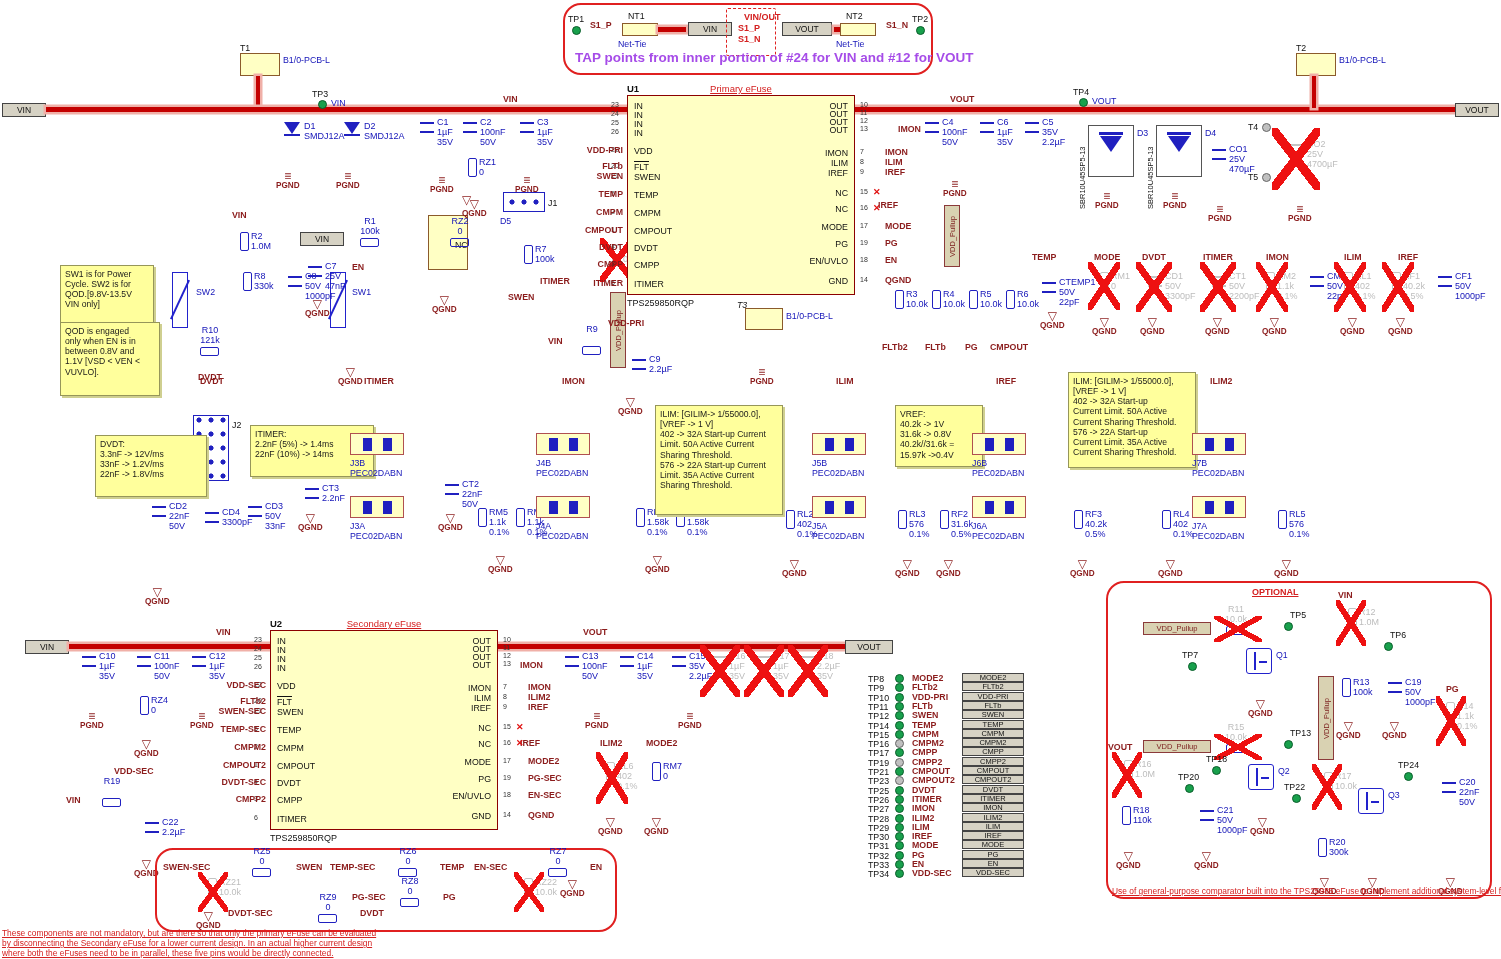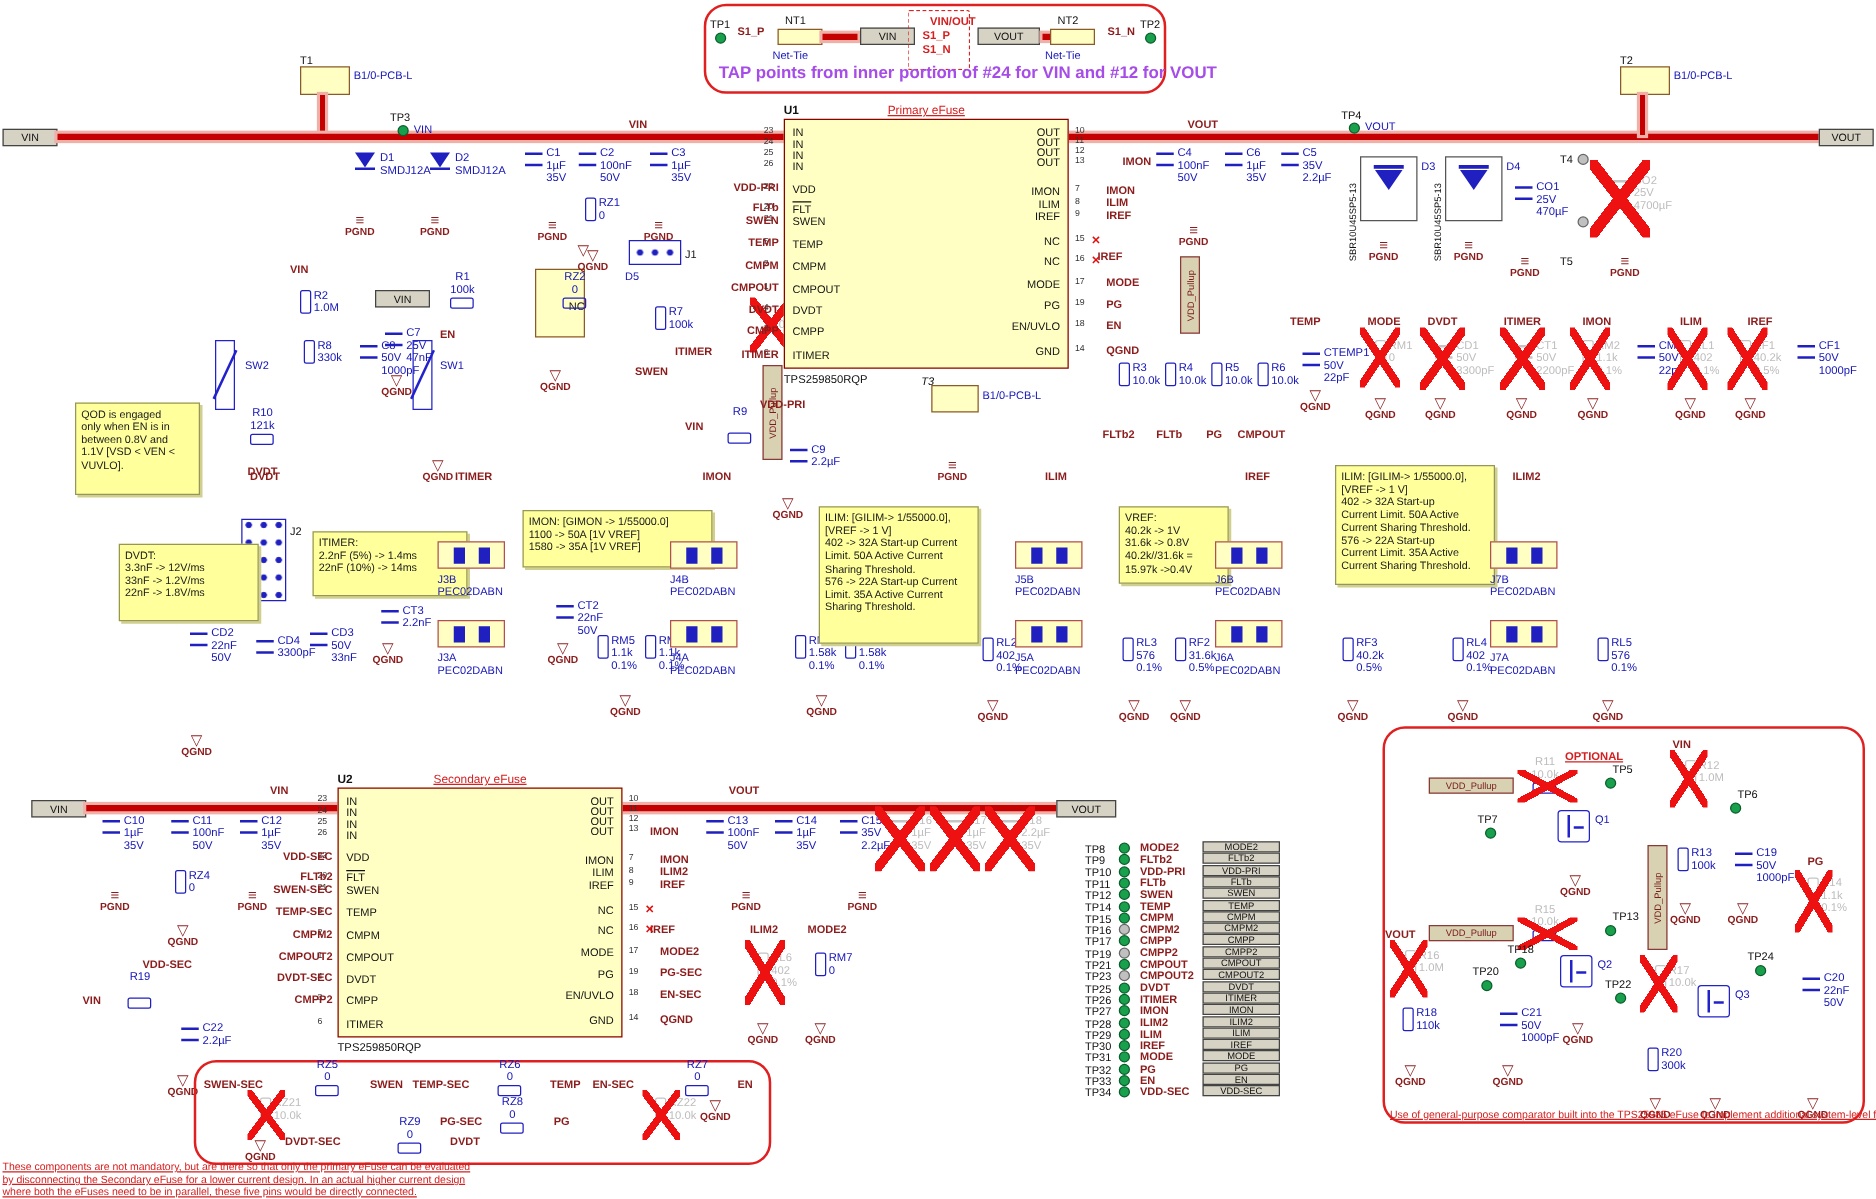--- a/index.html
+++ b/index.html
@@ -258,39 +258,45 @@
       <span class="t">B1/0-PCB-L</span>
     </div>
     <div class="el wr" style="left: 1312px; top: 76px; width: 4px; height: 32px;"></div>
     <div class="el port" style="left: 1455px; top: 103px; width: 44px; height: 14px;">
       <span class="t">VOUT</span>
     </div>
     <div class="el black" style="left: 1248px; top: 122px;">
       <span class="t">T4</span>
     </div>
     <div class="el tpg" style="left: 1262px; top: 123px;"></div>
-    <div class="el black" style="left: 1248px; top: 172px; margin-top: 32px;">
+    <div class="el black" style="left: 1248px; top: 172px;">
       <span class="t">T5</span>
     </div>
     <div class="el tpg" style="left: 1262px; top: 173px;"></div>
     <div class="el cap greyc" style="left: 1290px; top: 140px;">
       <span class="t">CO2
 25V
 4700µF</span>
     </div>
     <div class="el xx" style="left: 1272px; top: 128px; width: 48px; height: 62px;"></div>
     <div class="el gnd gndp" style="left: 1288px; top: 205px;">
       <span class="t">PGND</span>
     </div>
     <div class="el net" style="left: 232px; top: 210px;">
       <span class="t">VIN</span>
     </div>
     <div class="el res" style="left: 240px; top: 232px;">
       <span class="t">R2
 1.0M</span>
+    </div>
+    <div class="el note" style="left: 60px; top: 265px; width: 94px; height: 62px;">
+      <span class="t">SW1 is for Power
+Cycle. SW2 is for
+QOD.[9.8V-13.5V
+VIN only]</span>
     </div>
     <div class="el note" style="left: 60px; top: 322px; width: 100px; height: 74px;">
       <span class="t">QOD is engaged
 only when EN is in
 between 0.8V and
 1.1V [VSD &lt; VEN &lt;
 VUVLO].</span>
     </div>
     <div class="el sw" style="left: 172px; top: 272px; width: 16px; height: 56px;"></div>
     <div class="el blue" style="left: 196px; top: 287px;">
@@ -589,25 +595,20 @@
     <div class="el cap" style="left: 445px; top: 480px;">
       <span class="t">CT2
 22nF
 50V</span>
     </div>
     <div class="el gnd gndq" style="left: 438px; top: 514px;">
       <span class="t">QGND</span>
     </div>
     <div class="el net" style="left: 562px; top: 376px;">
       <span class="t">IMON</span>
-    </div>
-    <div class="el note" style="left: 418px; top: 408px; width: 152px; height: 46px;">
-      <span class="t">IMON: [GIMON -&gt; 1/55000.0]
-1100 -&gt; 50A [1V VREF]
-1580 -&gt; 35A [1V VREF]</span>
     </div>
     <div class="el jmp" style="left: 536px; top: 433px; width: 54px; height: 22px;"></div>
     <div class="el blue" style="left: 536px; top: 458px;">
       <span class="t">J4B
 PEC02DABN</span>
     </div>
     <div class="el res" style="left: 478px; top: 508px;">
       <span class="t">RM5
 1.1k
 0.1%</span>
@@ -938,21 +939,21 @@
       <span class="t">DVDT-SEC</span>
     </div>
     <div class="el resh" style="left: 318px; top: 914px;">
       <span class="t">RZ9
 0</span>
     </div>
     <div class="el net" style="left: 360px; top: 908px;">
       <span class="t">DVDT</span>
     </div>
     <div class="el box" style="left: 1106px; top: 581px; width: 386px; height: 318px;"></div>
-    <div class="el redt under" style="left: 1252px; top: 587px; margin-top: 13px;">
+    <div class="el redt under" style="left: 1252px; top: 587px;">
       <span class="t">OPTIONAL</span>
     </div>
     <div class="el pull" style="left: 1143px; top: 622px; width: 68px; height: 13px;">
       <span class="t">VDD_Pullup</span>
     </div>
     <div class="el resh greyc" style="left: 1226px; top: 626px;">
       <span class="t">R11
 10.0k</span>
     </div>
     <div class="el xx" style="left: 1214px; top: 616px; width: 48px; height: 26px;"></div>

